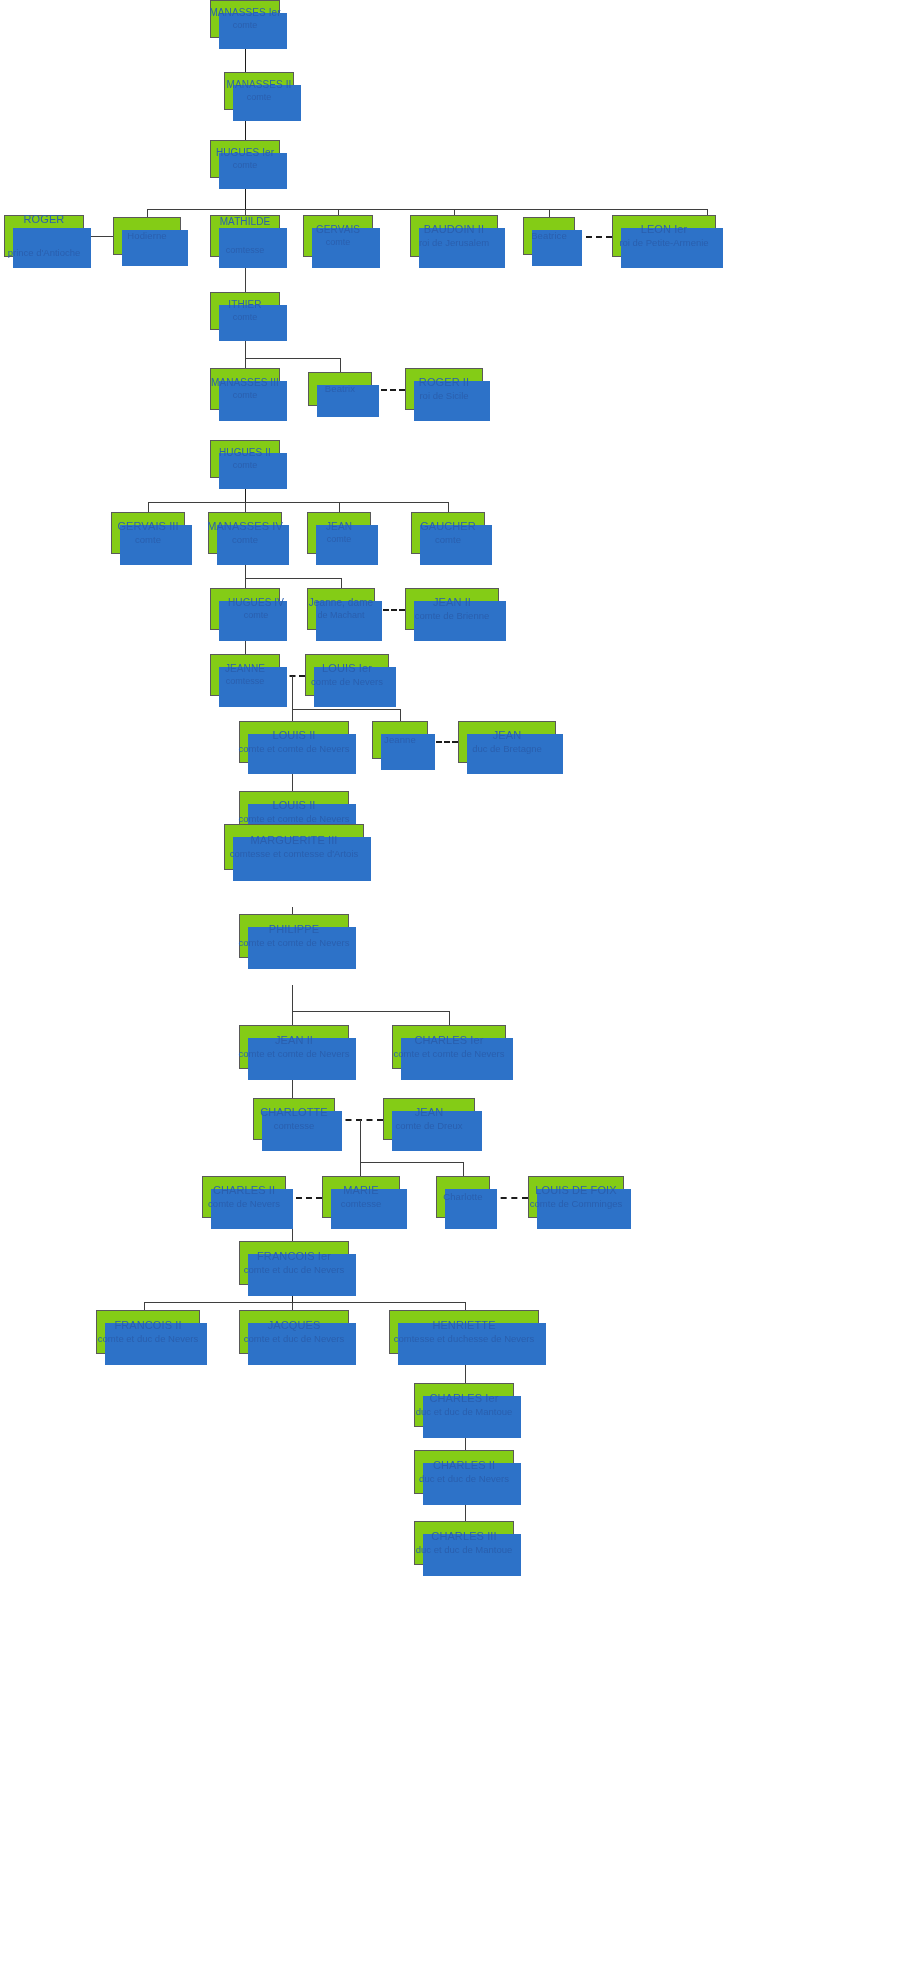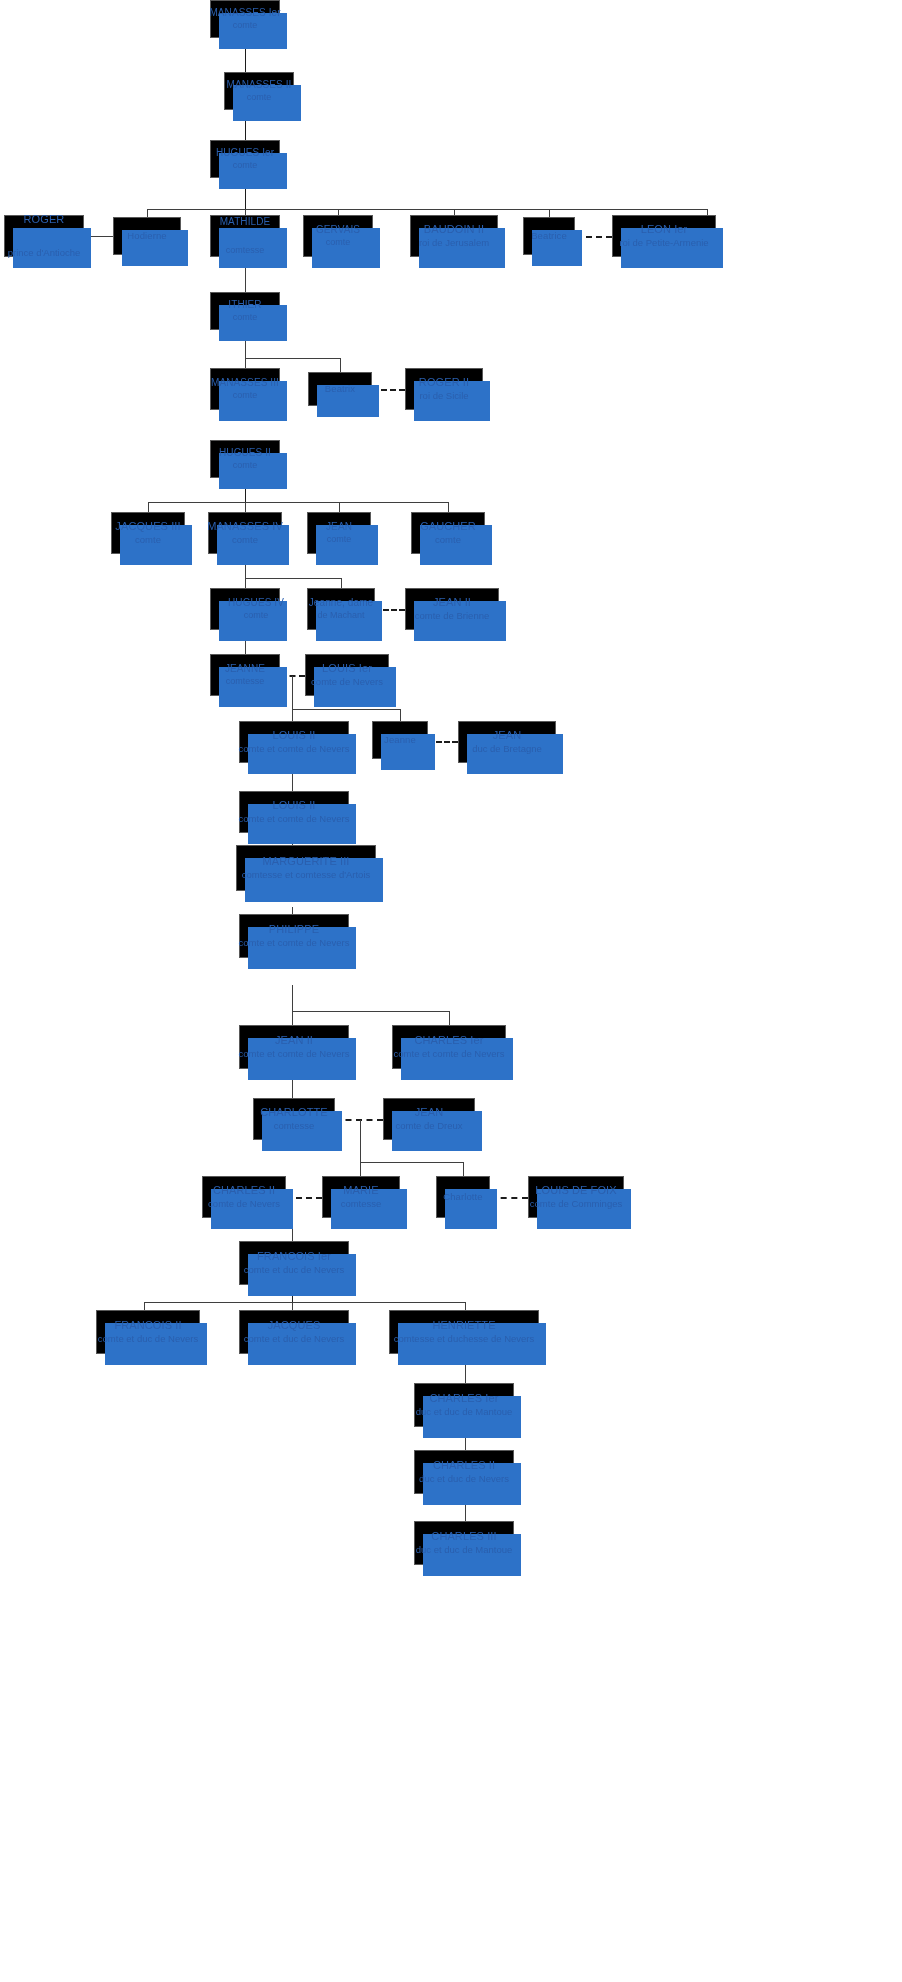--- a/index.html
+++ b/index.html
@@ -20,21 +20,21 @@
   .ln.v{width:1px;}
   .ln.h{height:1px;}
   .ln.thick{background:#1c1c1c;}
   .dash{
     position:absolute;height:0;border-top:2px dashed #1c1c1c;
   }
   
   .node{
     position:absolute;
     box-sizing:border-box;
-    background:#000000;
+    background:#84cc16;
     border:1px solid #595959;
     color:#2a5fae;
     display:flex;
     flex-direction:column;
     align-items:center;
     justify-content:center;
     text-align:center;
     line-height:1.18;
     z-index:5;
   }
@@ -209,21 +209,21 @@
       </div>
       <div class="node" style="left: 405px; top: 368px; width: 78px; height: 42px;">
         <div class="nm">ROGER II</div>
         <div class="ti">roi de Sicile</div>
       </div>
       <div class="node tight" style="left: 210px; top: 440px; width: 70px; height: 38px;">
         <div class="nm">HUGUES II</div>
         <div class="ti">comte</div>
       </div>
       <div class="node" style="left: 111px; top: 512px; width: 74px; height: 42px;">
-        <div class="nm">JACQUES III</div>
+        <div class="nm">GERVAIS III</div>
         <div class="ti">comte</div>
       </div>
       <div class="node" style="left: 208px; top: 512px; width: 74px; height: 42px;">
         <div class="nm">MANASSES IV</div>
         <div class="ti">comte</div>
       </div>
       <div class="node tight" style="left: 307px; top: 512px; width: 64px; height: 42px;">
         <div class="nm">JEAN</div>
         <div class="ti">comte</div>
       </div>
@@ -259,21 +259,21 @@
         <div class="nm">Jeanne</div>
       </div>
       <div class="node" style="left: 458px; top: 721px; width: 98px; height: 42px;">
         <div class="nm">JEAN</div>
         <div class="ti">duc de Bretagne</div>
       </div>
       <div class="node" style="left: 239px; top: 791px; width: 110px; height: 42px;">
         <div class="nm">LOUIS II</div>
         <div class="ti">comte et comte de Nevers</div>
       </div>
-      <div class="node" style="left: 224px; top: 845px; width: 140px; height: 46px; margin-left: 12px;">
+      <div class="node" style="left: 224px; top: 824px; width: 140px; height: 46px;">
         <div class="nm">MARGUERITE III</div>
         <div class="ti">comtesse et comtesse d'Artois</div>
       </div>
       <div class="node" style="left: 239px; top: 914px; width: 110px; height: 44px;">
         <div class="nm">PHILIPPE</div>
         <div class="ti">comte et comte de Nevers</div>
       </div>
       <div class="node" style="left: 239px; top: 1025px; width: 110px; height: 44px;">
         <div class="nm">JEAN II</div>
         <div class="ti">comte et comte de Nevers</div>

